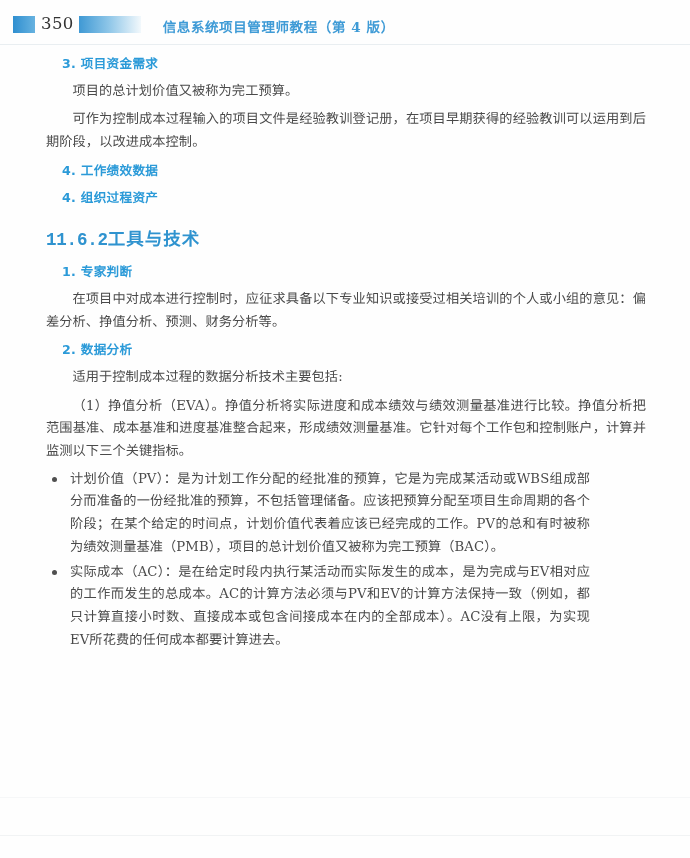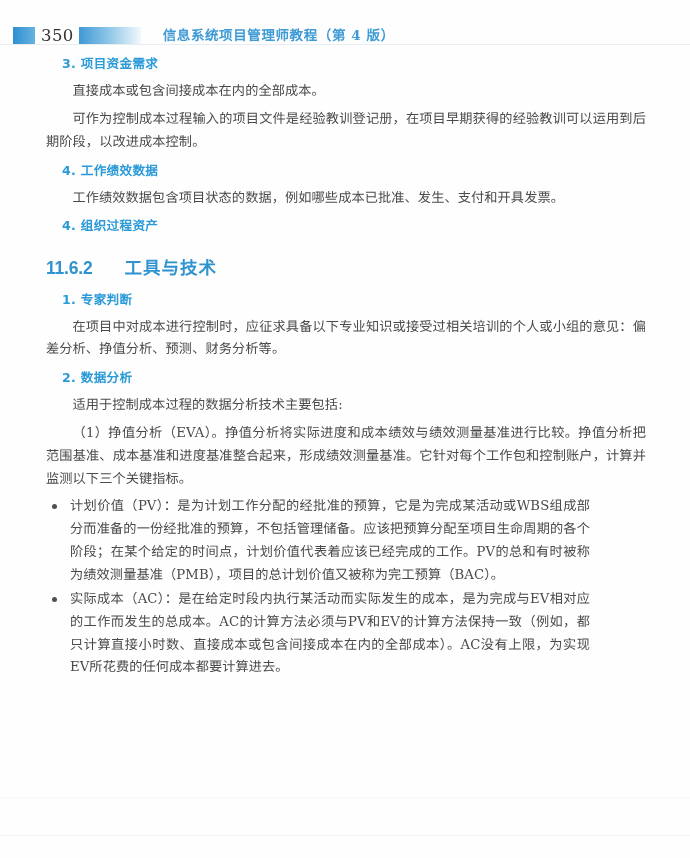--- a/index.html
+++ b/index.html
@@ -25,21 +25,21 @@
   }
 
   
   .page-header {
     position: absolute;
     top: 16px;
     left: 0;
     right: 0;
     height: 28px;
     display: flex;
-    align-items: flex-end;
+    align-items: flex-start;
   }
   .hdr-block-left {
     width: 22px;
     height: 17px;
     background: linear-gradient(90deg, #2f8fd0 0%, #67b2e0 100%);
     margin-left: 13px;
     flex: 0 0 auto;
   }
   .hdr-folio {
     font-family: "DejaVu Serif", "Liberation Serif", serif;
@@ -96,24 +96,24 @@
   h2.section-head {
     margin: 18px 0 6px 0;
     padding: 0;
     font-size: 17.5px;
     font-weight: 700;
     color: #2f93cf;
     line-height: 1.3;
     letter-spacing: 0.2px;
   }
   h2.section-head .num {
-    font-family: Liberation Sans, sans-serif;
+    font-family: Liberation Mono, monospace;
     font-weight: 700;
     color: #2f93cf;
-    margin-right: 32px;
+    margin-right: 0;
     letter-spacing: -0.2px;
   }
   h2.section-head .ttl {
     font-family: "DejaVu Sans", "Liberation Sans", sans-serif;
     font-weight: 700;
     letter-spacing: 1px;
   }
 
   p.body {
     margin: 0;
@@ -191,26 +191,25 @@
     <div class="hdr-block-left"></div>
     <div class="hdr-folio">350</div>
     <div class="hdr-block-right"></div>
     <div class="hdr-title">信息系统项目管理师教程（第 4 版）</div>
   </div>
   <div class="hdr-rule"></div>
 
   <div class="content">
 
     <h3 class="sub-head">3. 项目资金需求</h3>
-    <p class="body indent">直接成本或包含间接成本在内的全部成本。</p>
+    <p class="body indent">项目的总计划价值又被称为完工预算。</p>
 
     <p class="body indent">可作为控制成本过程输入的项目文件是经验教训登记册，在项目早期获得的经验教训可以运用到后期阶段，以改进成本控制。</p>
 
     <h3 class="sub-head">4. 工作绩效数据</h3>
-    <p class="body indent">工作绩效数据包含项目状态的数据，例如哪些成本已批准、发生、支付和开具发票。</p>
 
     <h3 class="sub-head">4. 组织过程资产</h3>
 
     <h2 class="section-head">
       <span class="num">11.6.2</span><span class="ttl">工具与技术</span>
     </h2>
 
     <h3 class="sub-head">1. 专家判断</h3>
     <p class="body indent">在项目中对成本进行控制时，应征求具备以下专业知识或接受过相关培训的个人或小组的意见：偏差分析、挣值分析、预测、财务分析等。</p>
 

